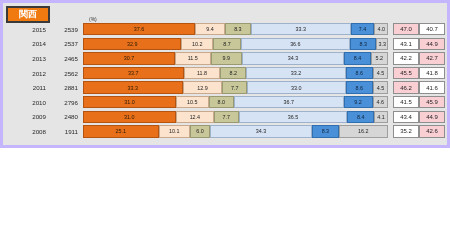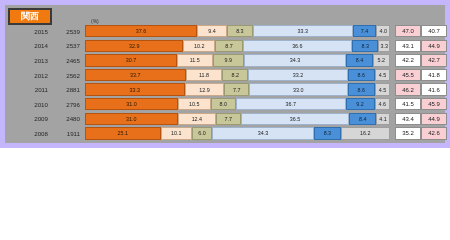--- a/index.html
+++ b/index.html
@@ -3,21 +3,21 @@
 <meta charset="utf-8">
 <style>
   html,body{margin:0;padding:0;}
   body{
     width:450px;height:148px;overflow:hidden;
     background:#ffffff;
     font-family:"Liberation Sans","DejaVu Sans",sans-serif;
     -webkit-font-smoothing:none;
   }
   #root{position:relative;width:450px;height:148px;box-sizing:border-box;
-        border:5px solid #c4b5fd;background:#a3a3a3;}
+        border:3px solid #c4b5fd;background:#e5e5e5;}
 
   
   .badge-wrap{position:absolute;left:3px;top:3px;width:44px;height:17px;
       border:2px solid #3a3a3a;background:#f07a10;box-sizing:border-box;
       display:flex;align-items:center;justify-content:center;}
   .badge-wrap span{color:#ffffff;font-size:9px;font-weight:bold;letter-spacing:0px;line-height:1;}
 
   
   .pct-note{position:absolute;left:86px;top:13px;font-size:5px;color:#333;}
 

